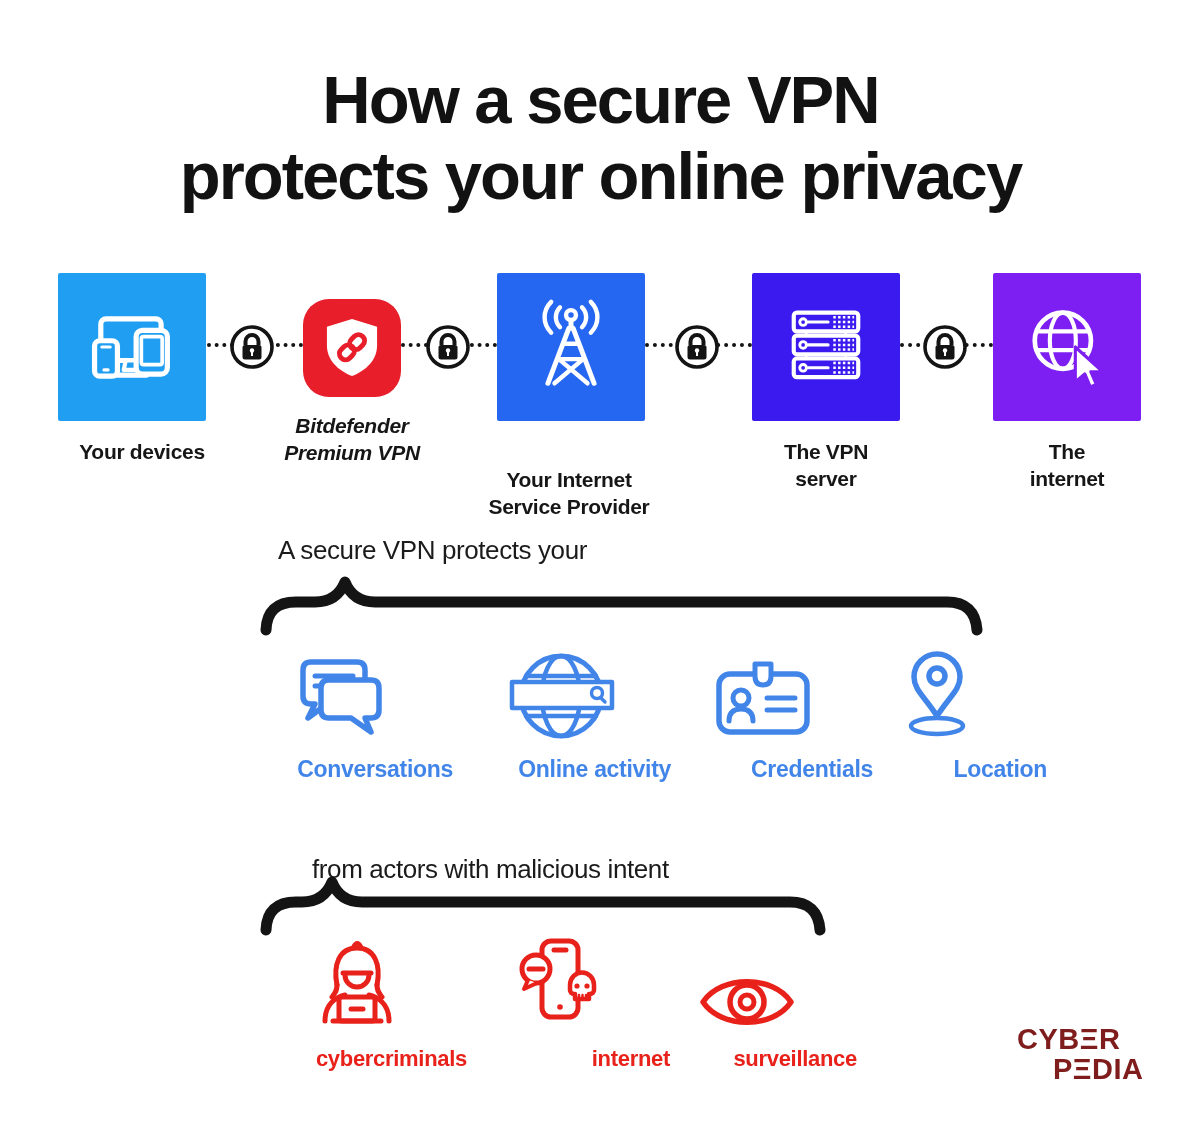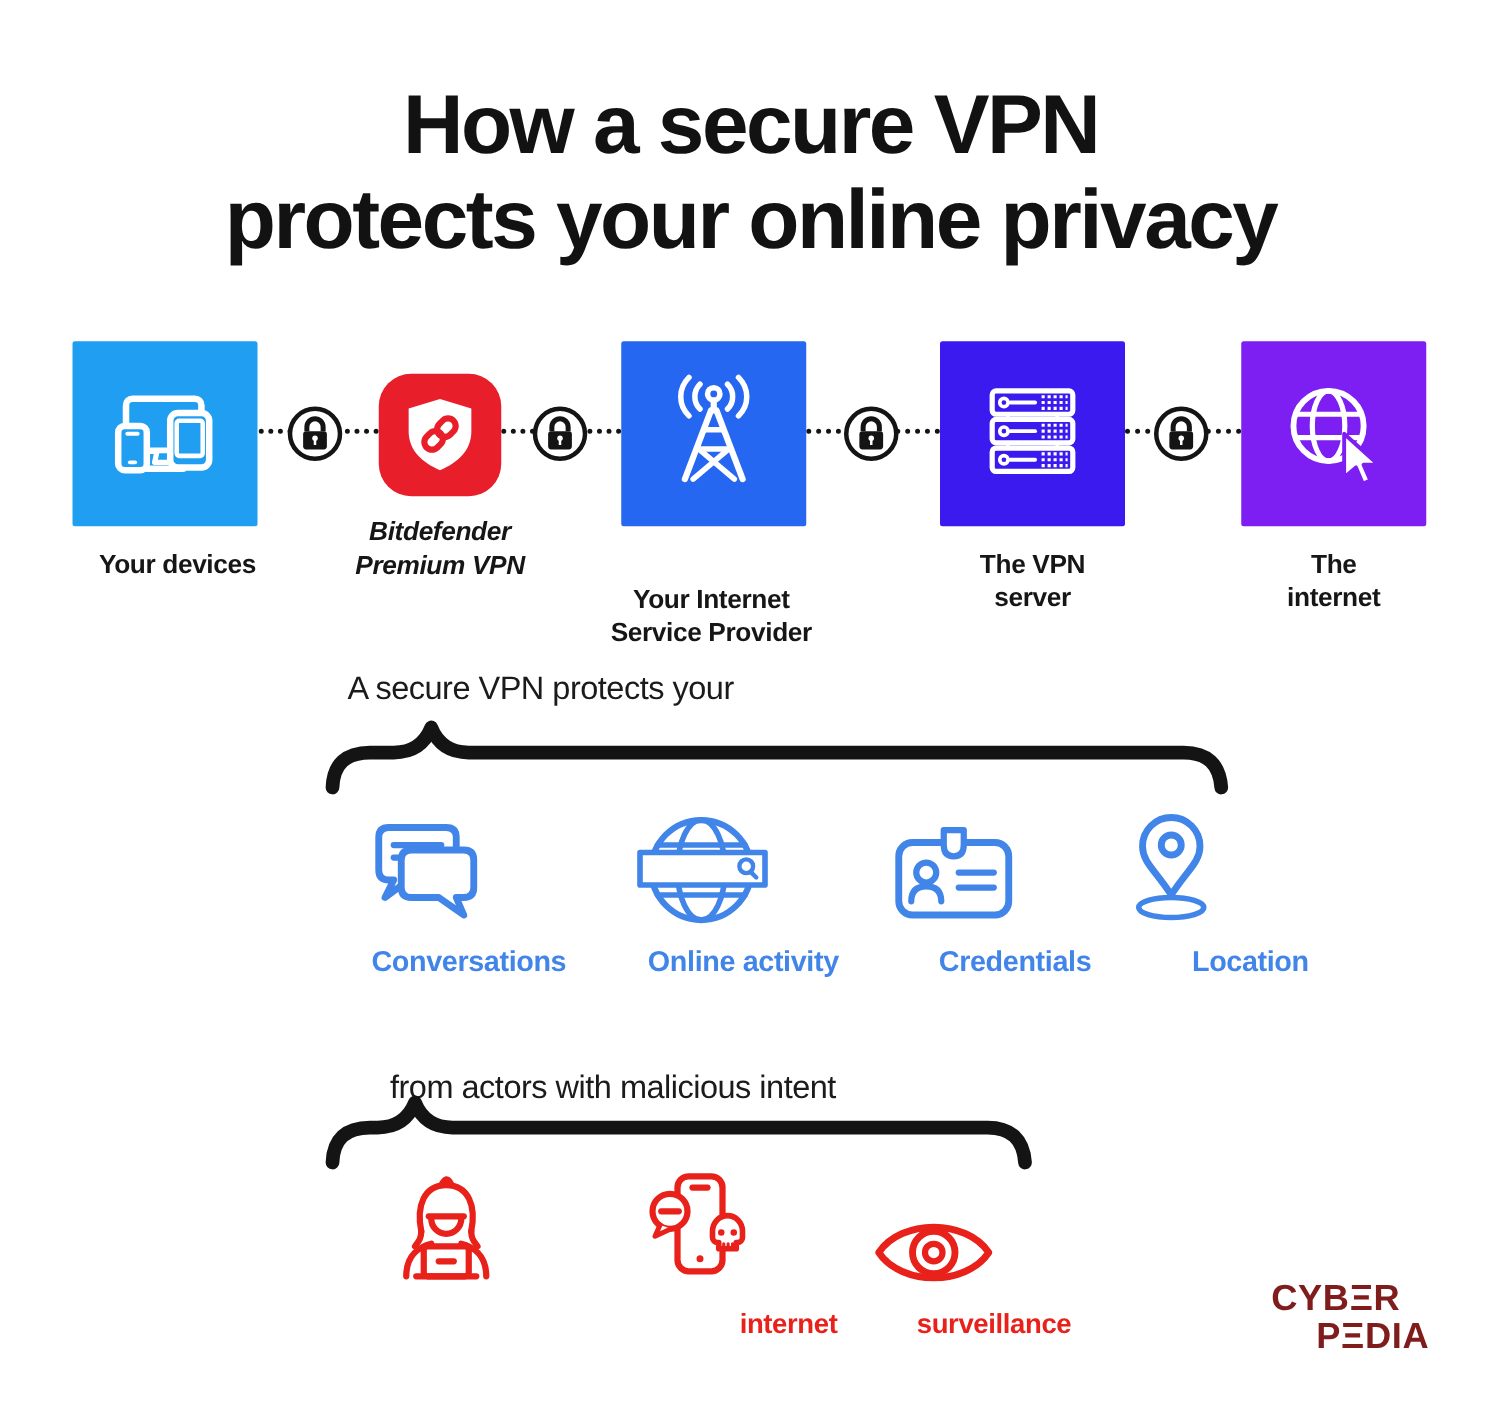--- a/index.html
+++ b/index.html
@@ -269,20 +269,21 @@
   </svg>
 
   <svg class="abs" style="left:699px;top:963px;" width="96" height="78" viewBox="0 0 96 78">
     <g stroke="#e8211a" fill="none">
       <path d="M4 39 C22 12 74 12 92 39 C74 66 22 66 4 39 Z" stroke-width="5.5" stroke-linejoin="round"></path>
       <circle cx="48" cy="39" r="17" stroke-width="5.5"></circle>
       <circle cx="48" cy="39" r="7" stroke-width="5"></circle>
     </g>
   </svg>
 
+  <div class="abs item-label red-label" style="left:247px;top:1046px;">cybercriminals</div>
   <div class="abs item-label red-label" style="left:450px;top:1046px;">internet</div>
   <div class="abs item-label red-label" style="left:637px;top:1046px;">surveillance</div>
 
   <div class="abs logo" style="left:1017px;top:1024px;">
     <div>CYBΞR</div>
     <div style="margin-left:36px;">PΞDIA</div>
   </div>
 
 </div>
 

